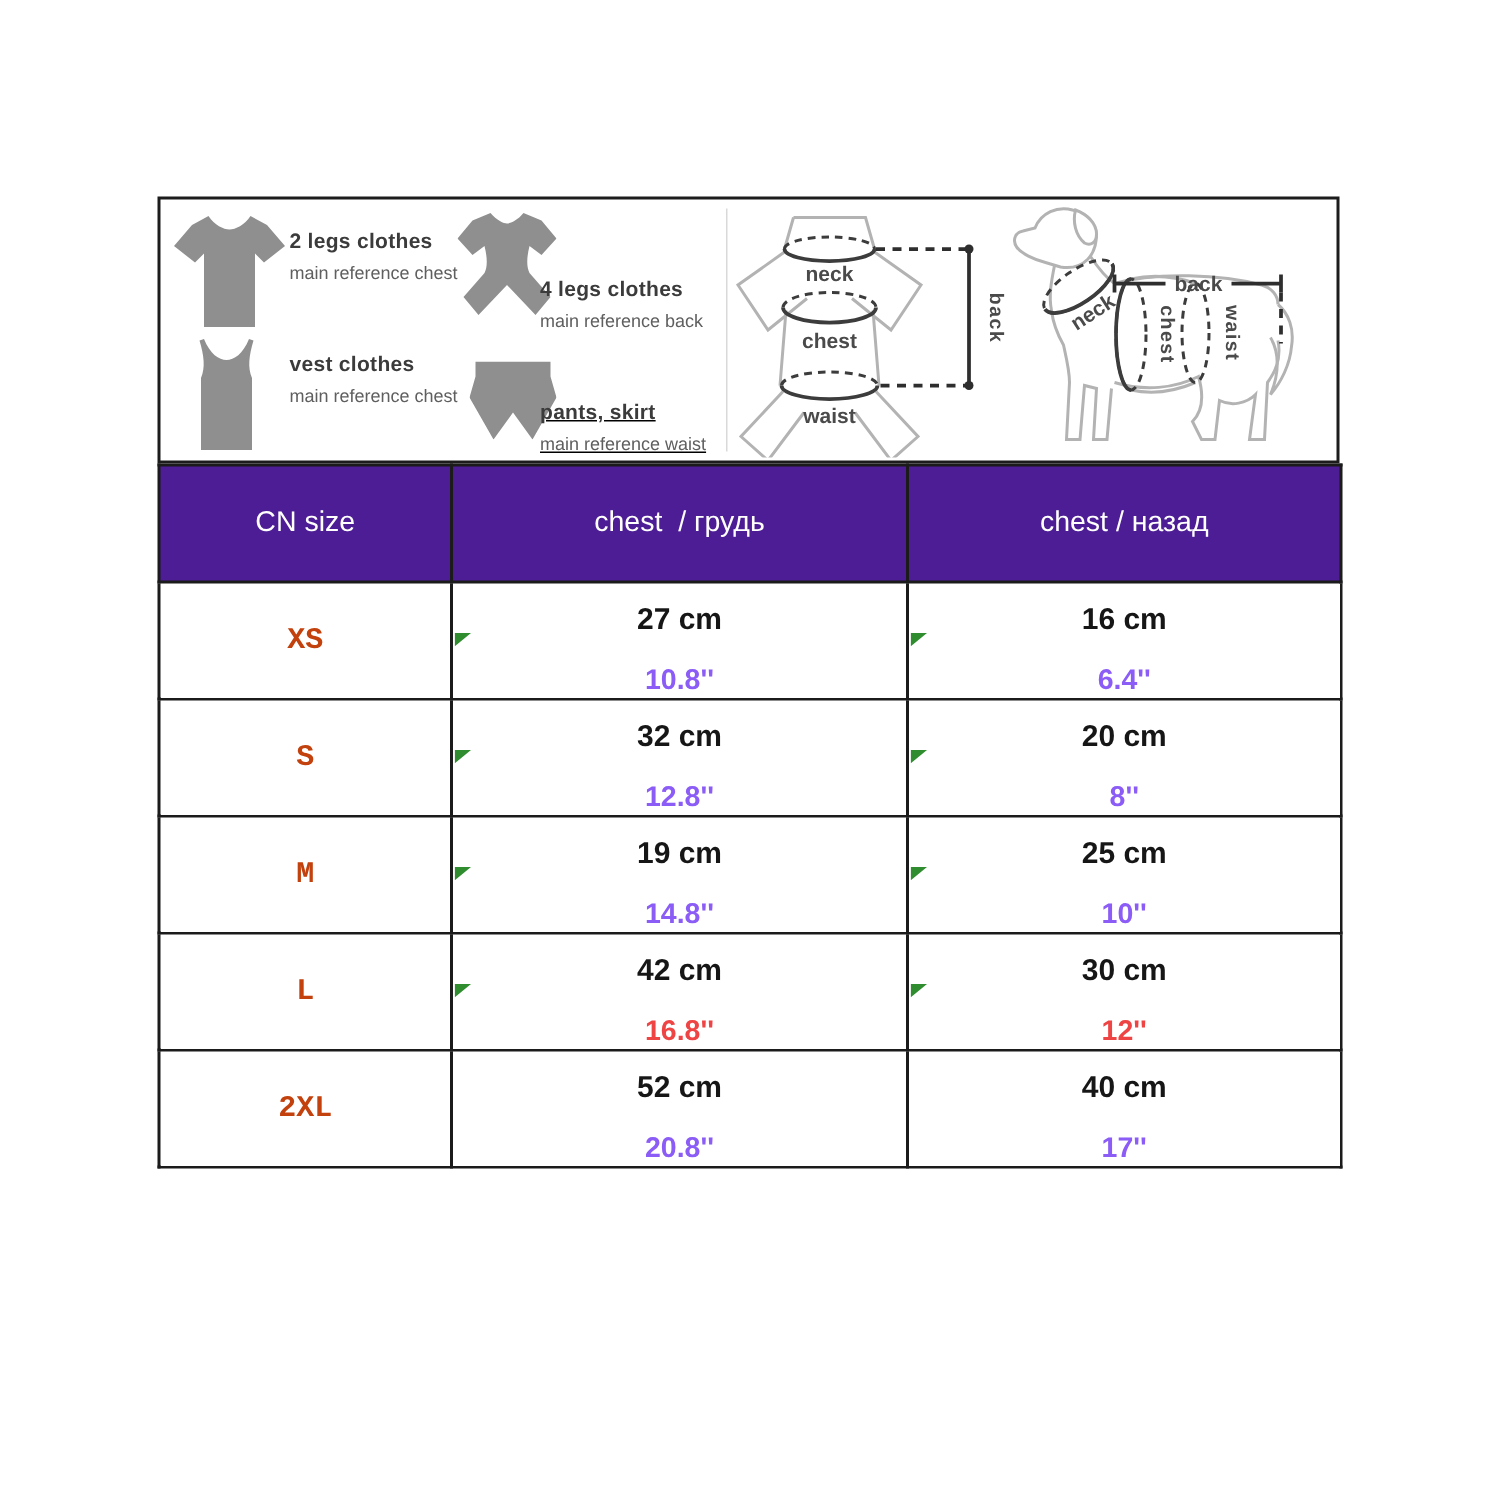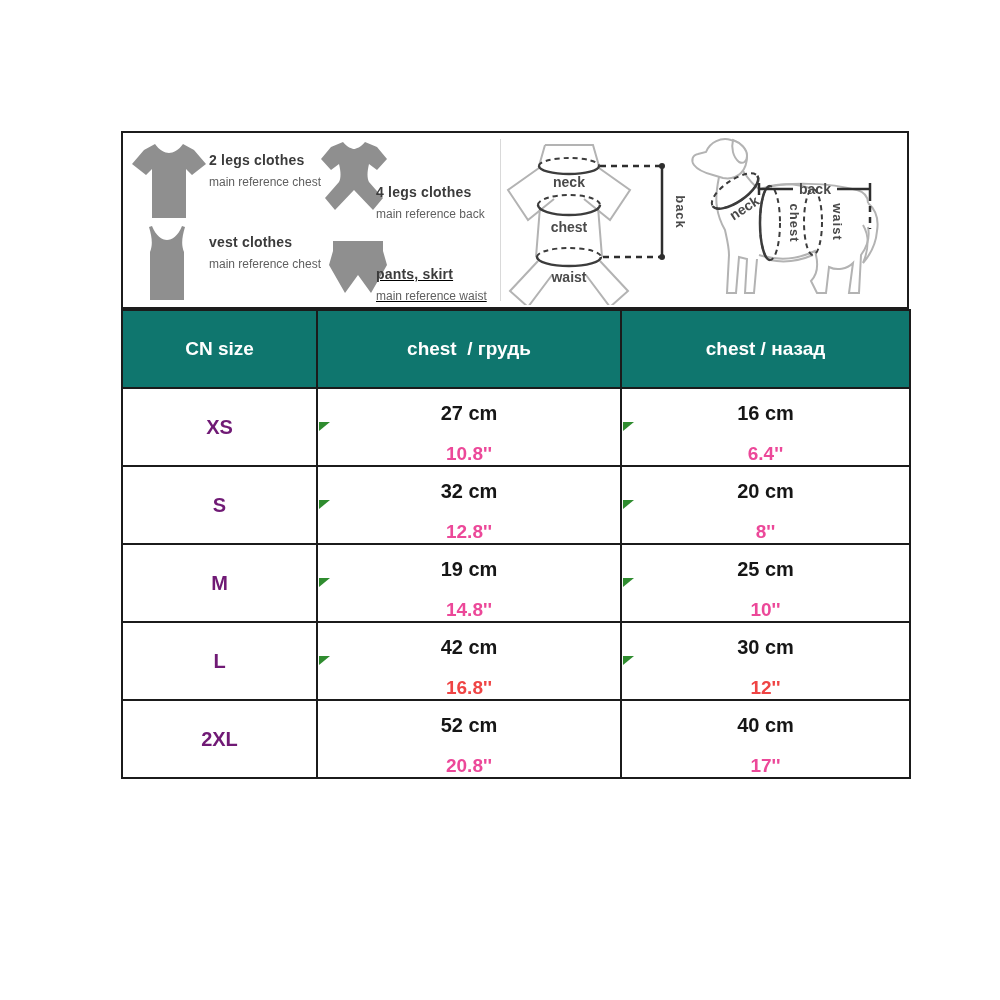--- a/index.html
+++ b/index.html
@@ -1,20 +1,20 @@
 <!DOCTYPE html>
 <html><head>
 <meta charset="utf-8">
 <style>
   html,body{margin:0;padding:0;}
   body{
     width:1000px;height:1000px;background:#ffffff;position:relative;
     font-family:"Liberation Sans","DejaVu Sans",sans-serif;
   }
-  .sheet{position:absolute;left:16px;top:0;width:828px;height:1000px;}
+  .sheet{position:absolute;left:0;top:0;width:828px;height:1000px;}
 
   
   .top-section{
     position:absolute;left:105px;top:131px;width:788px;height:178px;
     border:2px solid #1c1c1c;background:#ffffff;box-sizing:border-box;
   }
   .legend-icon{position:absolute;}
   .legend-icon svg{display:block;}
   .legend-text{position:absolute;width:130px;}
   .legend-text.right{width:120px;margin-top:32px;}
@@ -31,31 +31,31 @@
   .dim{stroke:#2e2e2e;stroke-width:2.5;fill:none;}
   .dimdash{stroke:#2e2e2e;stroke-width:2.5;fill:none;stroke-dasharray:6 5;}
 
   
   .size-table{
     position:absolute;left:105px;top:309px;width:788px;
     border-collapse:collapse;table-layout:fixed;
   }
   .size-table td,.size-table th{border:2px solid #1b1b1b;padding:0;box-sizing:border-box;}
   .size-table th{
-    height:78px;background:#0f766e;color:#ffffff;
-    font-size:19px;font-weight:bold;text-align:center;white-space:pre;
+    height:78px;background:#4c1d95;color:#ffffff;
+    font-size:19px;font-weight:normal;text-align:center;white-space:pre;
   }
   .size-table td{height:78px;background:#ffffff;position:relative;text-align:center;vertical-align:middle;}
   .col-size{width:195px;}
   .col-chest{width:304px;}
   .col-back{width:289px;}
-  .size-label{font-size:20px;font-weight:bold;color:#701a75;}
+  .size-label{font-size:20px;font-weight:bold;color:#c2410c;font-family:Liberation Mono, monospace;}
   .val-stack{display:flex;flex-direction:column;align-items:center;justify-content:flex-end;gap:18px;height:100%;}
   .cm{font-size:20px;font-weight:bold;color:#161616;}
-  .inch{font-size:19px;font-weight:bold;color:#ec4899;}
+  .inch{font-size:19px;font-weight:bold;color:#8b5cf6;}
   .inch.inch-dark{color:#ef4444;}
   .cell-marker{
     position:absolute;left:1px;top:calc(50% - 5px);width:11px;height:9px;
     background:#2f8c2f;clip-path:polygon(0 0,100% 0,0 100%);
   }
 </style>
 </head>
 <body>
 
 <div class="sheet">

